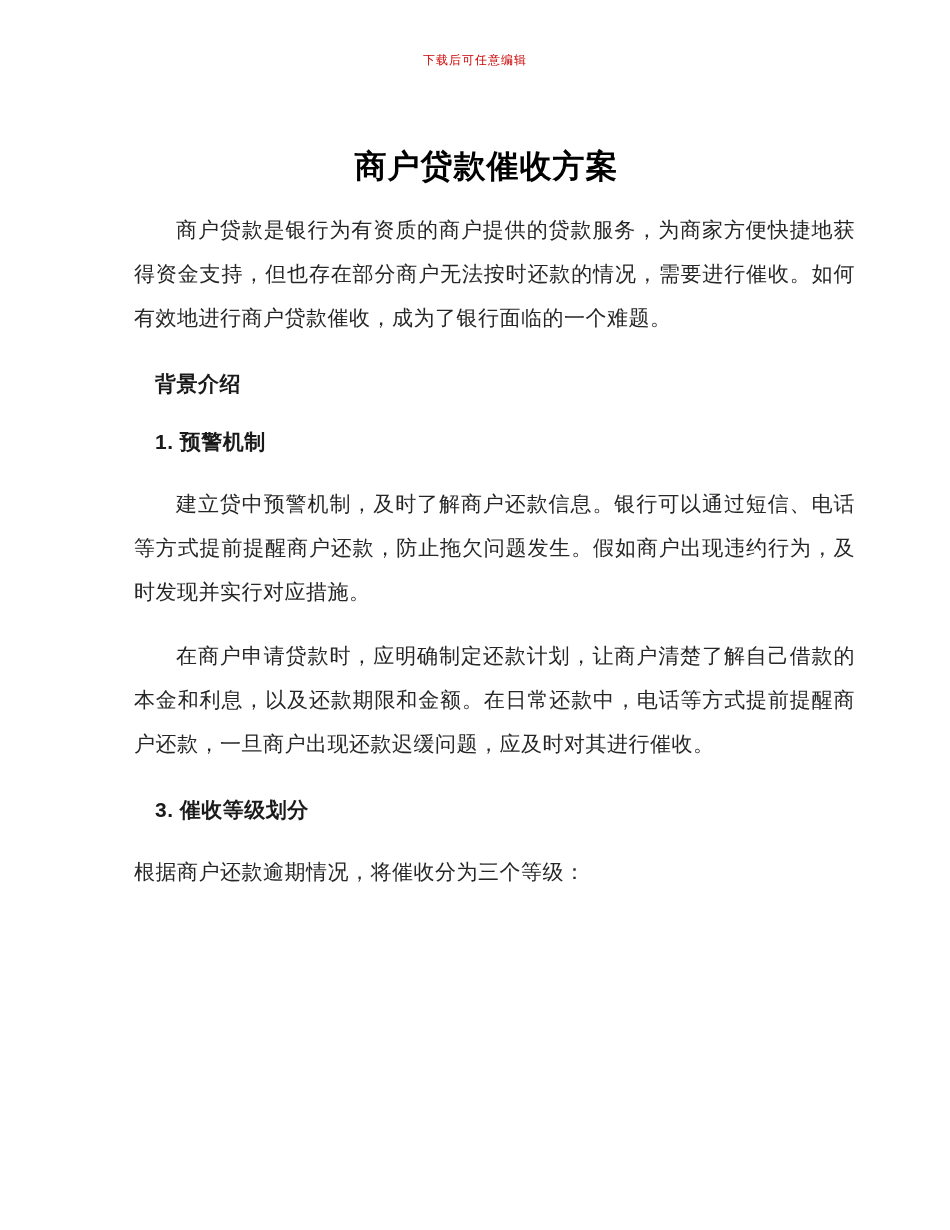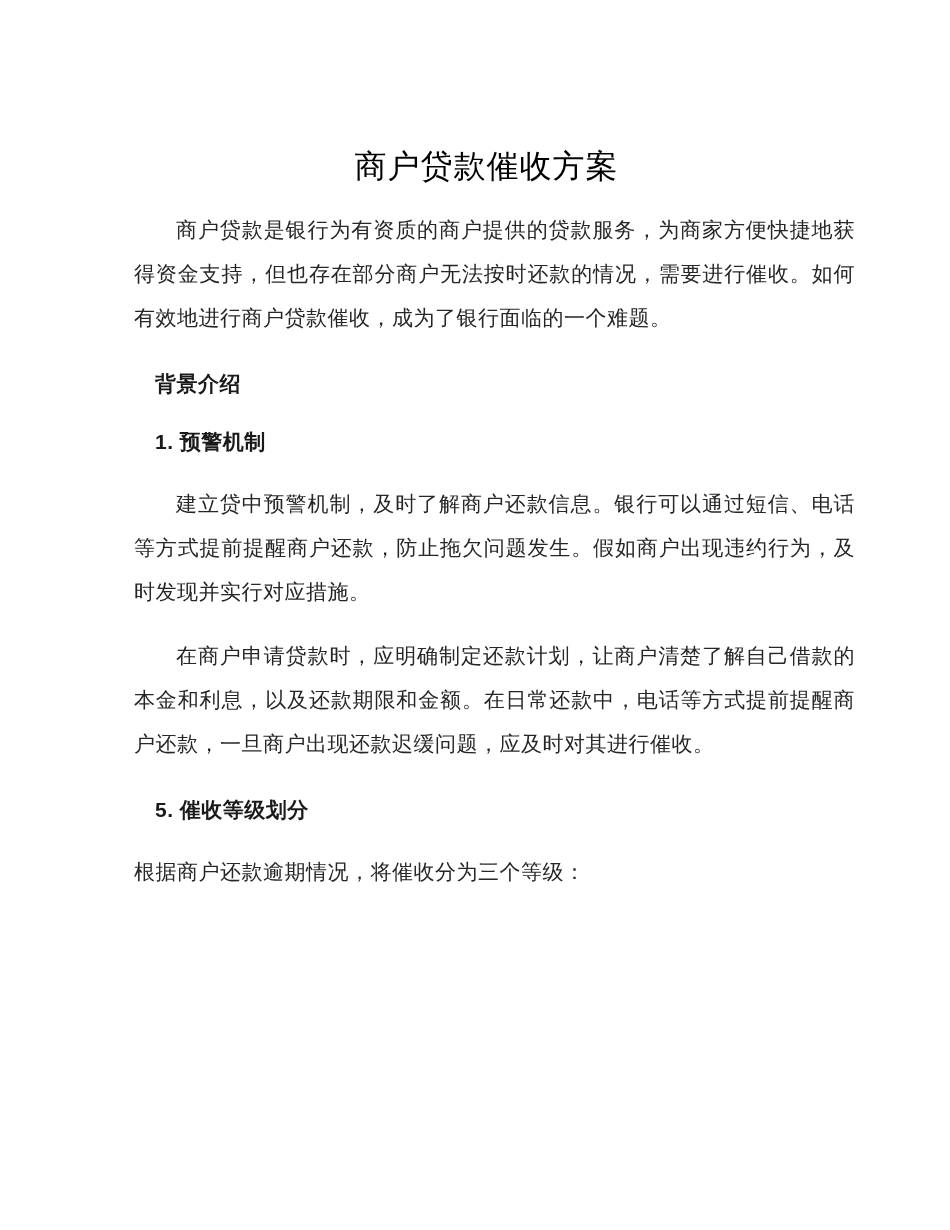--- a/index.html
+++ b/index.html
@@ -32,21 +32,21 @@
     letter-spacing: 1px;
   }
   .content {
     padding: 146px 95px 60px 118px;
   }
   .title {
     margin: 0 0 22px 0;
     text-align: center;
     font-size: 32px;
     line-height: 40px;
-    font-weight: normal;
+    font-weight: bold;
     font-family: "Liberation Sans", sans-serif;
     color: #000000;
     letter-spacing: 1px;
   }
   .heading {
     margin: 30px 0 26px 37px;
     font-size: 21px;
     line-height: 28px;
     font-weight: bold;
     font-family: "Liberation Sans", sans-serif;
@@ -63,34 +63,35 @@
     letter-spacing: 0.5px;
   }
   .para.noindent {
     text-indent: 0;
   }
 </style>
 </head>
 <body>
 
 <div class="page">
+  <div class="note">下载后可任意编辑</div>
 
   <div class="content">
     <h1 class="title">商户贷款催收方案</h1>
 
 
     <p class="para">商户贷款是银行为有资质的商户提供的贷款服务，为商家方便快捷地获得资金支持，但也存在部分商户无法按时还款的情况，需要进行催收。如何有效地进行商户贷款催收，成为了银行面临的一个难题。</p>
 
     <h2 class="heading">背景介绍</h2>
 
     <h2 class="heading">1. 预警机制</h2>
 
     <p class="para">建立贷中预警机制，及时了解商户还款信息。银行可以通过短信、电话等方式提前提醒商户还款，防止拖欠问题发生。假如商户出现违约行为，及时发现并实行对应措施。</p>
 
 
     <p class="para">在商户申请贷款时，应明确制定还款计划，让商户清楚了解自己借款的本金和利息，以及还款期限和金额。在日常还款中，电话等方式提前提醒商户还款，一旦商户出现还款迟缓问题，应及时对其进行催收。</p>
 
-    <h2 class="heading">5. 催收等级划分</h2>
+    <h2 class="heading">3. 催收等级划分</h2>
 
     <p class="para noindent">根据商户还款逾期情况，将催收分为三个等级：</p>
 
   </div>
 </div>
 
 </body></html>

